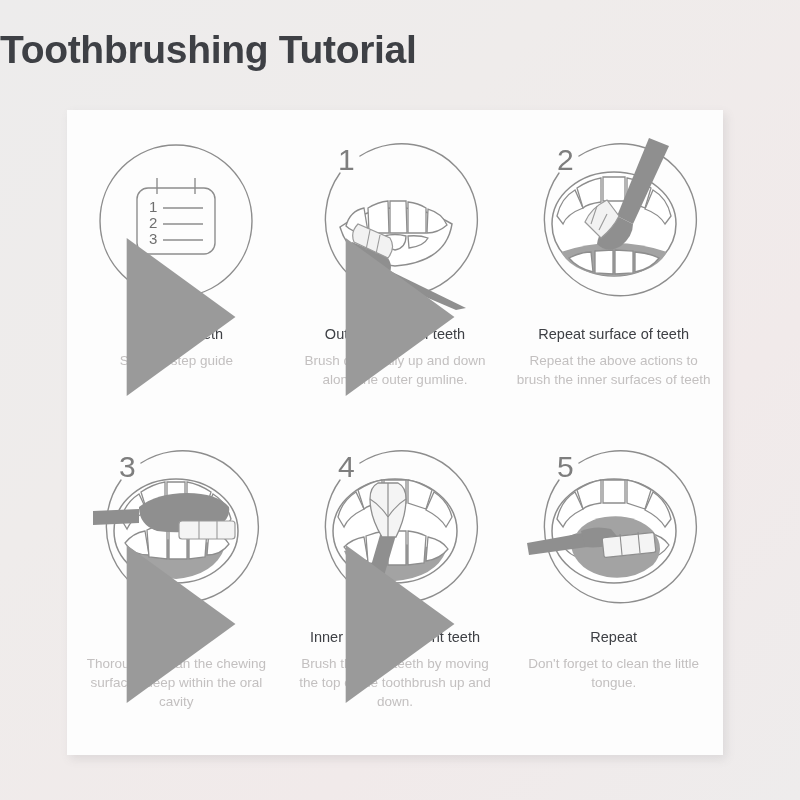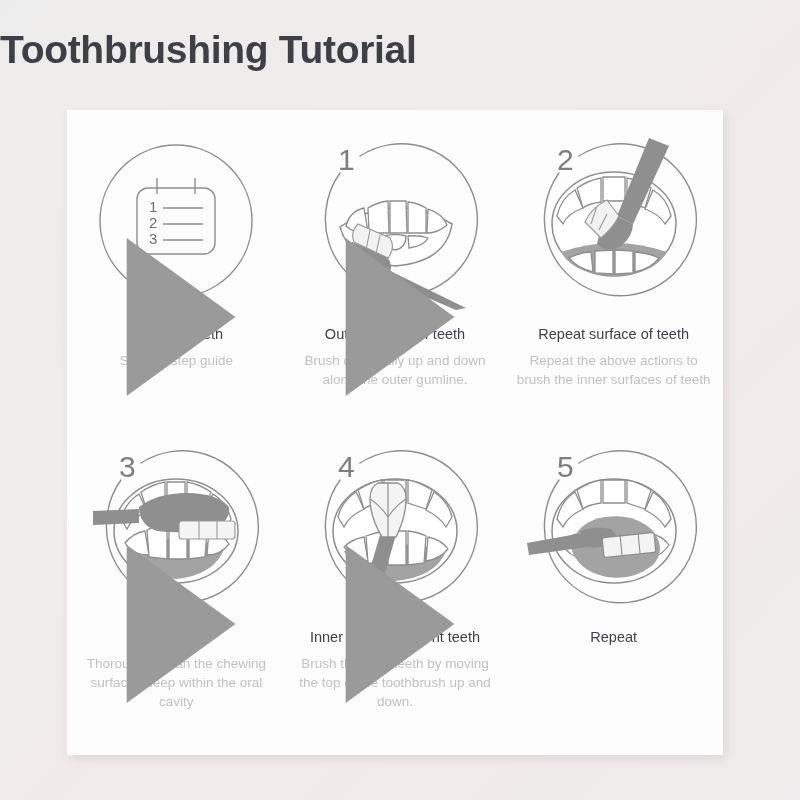--- a/index.html
+++ b/index.html
@@ -232,16 +232,17 @@
           <g>
             <path d="M2,104 L58,94 L62,108 L4,116 Z" fill="#8f8f8f"></path>
             <path d="M56,92 Q70,86 86,90 L96,102 Q80,110 60,108 Z" fill="#8f8f8f"></path>
             <rect x="78" y="96" width="52" height="20" rx="2" fill="#f4f4f4" stroke="#8d8d8d" stroke-width="1.2" transform="rotate(-6 104 106)"></rect>
             <line x1="95" y1="95" x2="97" y2="116" stroke="#8d8d8d" stroke-width="1.1"></line>
             <line x1="113" y1="93" x2="115" y2="114" stroke="#8d8d8d" stroke-width="1.1"></line>
           </g>
         </svg>
       </div>
       <div class="card-title">Repeat</div>
+      <div class="card-desc">Don't forget to clean the little tongue.</div>
     </div>
 
   </div>
 </div>
 
 </body></html>

